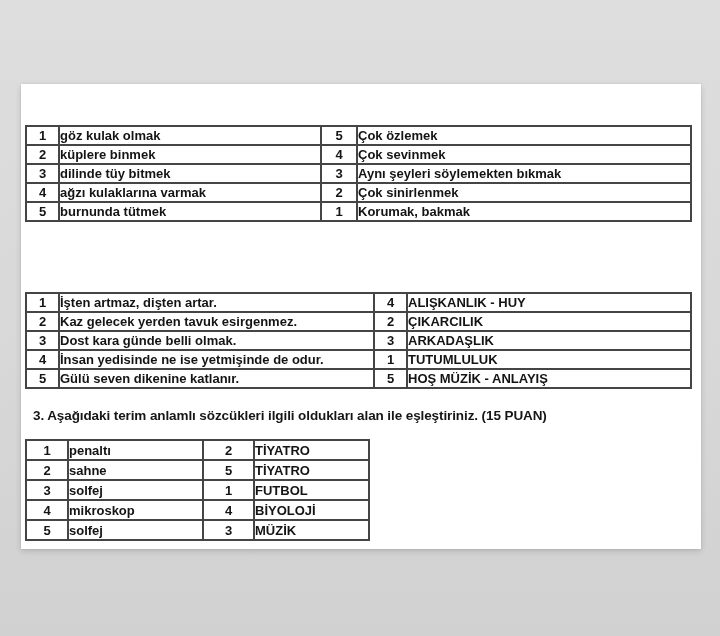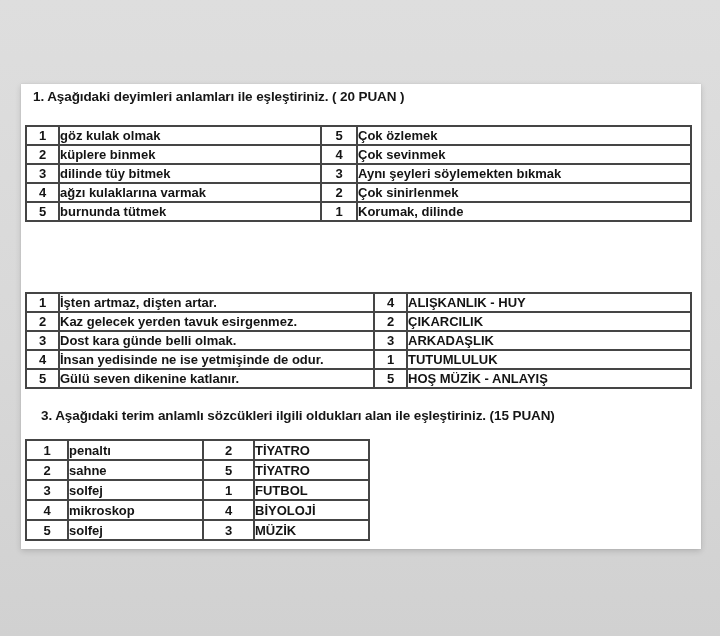--- a/index.html
+++ b/index.html
@@ -14,21 +14,21 @@
     background:#ffffff;
     box-shadow:0 2px 6px rgba(0,0,0,0.16), 0 0 1px rgba(0,0,0,0.12);
   }
   .heading{
     position:absolute;left:12px;
     font-size:13.5px;font-weight:bold;color:#161616;
     letter-spacing:-0.1px;white-space:nowrap;
   }
   #h1{top:5px;}
   #h2{top:173px;}
-  #h3{top:324px;margin-left:8px;}
+  #h3{top:324px;}
 
   table.match{
     position:absolute;left:4px;border-collapse:collapse;table-layout:fixed;
     background:#fff;
   }
   #t1{top:41px;width:665px;}
   #t2{top:208px;width:665px;}
   #t3{top:355px;width:343px;}
 
   table.match td{
@@ -47,21 +47,20 @@
 
   #t1 col.c1{width:33px;} #t1 col.c2{width:262px;} #t1 col.c3{width:36px;} #t1 col.c4{width:334px;}
   #t2 col.c1{width:33px;} #t2 col.c2{width:315px;} #t2 col.c3{width:33px;} #t2 col.c4{width:284px;}
   #t3 col.c1{width:42px;} #t3 col.c2{width:135px;} #t3 col.c3{width:51px;} #t3 col.c4{width:115px;}
 </style>
 </head>
 <body>
 
 <div class="paper">
 
-  <div class="heading" id="h1">1. Aşağıdaki deyimleri anlamları ile eşleştiriniz. ( 20 PUAN )</div>
   <table class="match" id="t1">
     <colgroup>
         <col class="c1">
         <col class="c2">
         <col class="c3">
         <col class="c4">
       </colgroup>
     <tbody>
         <tr>
           <td class="cell-num">1</td>
@@ -84,21 +83,21 @@
         <tr>
           <td class="cell-num">4</td>
           <td class="cell-left">ağzı kulaklarına varmak</td>
           <td class="cell-answer">2</td>
           <td class="cell-right">Çok sinirlenmek</td>
         </tr>
         <tr>
           <td class="cell-num">5</td>
           <td class="cell-left">burnunda tütmek</td>
           <td class="cell-answer">1</td>
-          <td class="cell-right">Korumak, dilinde</td>
+          <td class="cell-right">Korumak, bakmak</td>
         </tr>
       </tbody>
   </table>
 
   <table class="match" id="t2">
     <colgroup>
         <col class="c1">
         <col class="c2">
         <col class="c3">
         <col class="c4">

